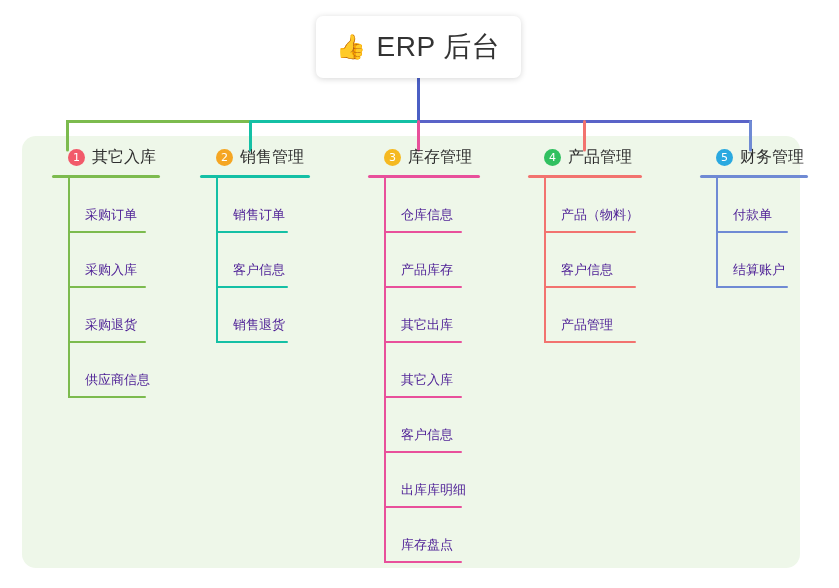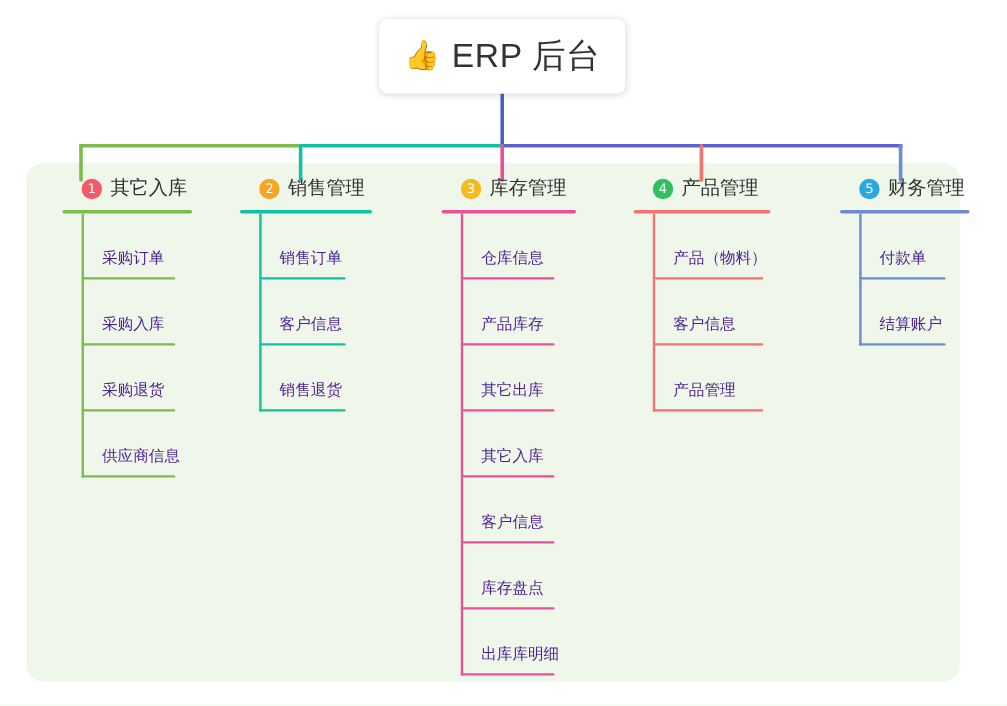--- a/index.html
+++ b/index.html
@@ -161,26 +161,26 @@
             <div class="child-label">其它入库</div>
             <div class="child-rule" style="background: rgb(232, 80, 155); width: 78px;"></div>
           </div>
           <div class="child">
             <div class="child-stem" style="background: rgb(232, 80, 155);"></div>
             <div class="child-label">客户信息</div>
             <div class="child-rule" style="background: rgb(232, 80, 155); width: 78px;"></div>
           </div>
           <div class="child">
             <div class="child-stem" style="background: rgb(232, 80, 155);"></div>
+            <div class="child-label">出库库明细</div>
+            <div class="child-rule" style="background: rgb(232, 80, 155); width: 78px;"></div>
+          </div>
+          <div class="child">
+            <div class="child-stem" style="background: rgb(232, 80, 155);"></div>
             <div class="child-label">库存盘点</div>
-            <div class="child-rule" style="background: rgb(232, 80, 155); width: 78px;"></div>
-          </div>
-          <div class="child">
-            <div class="child-stem" style="background: rgb(232, 80, 155);"></div>
-            <div class="child-label">出库库明细</div>
             <div class="child-rule" style="background: rgb(232, 80, 155); width: 78px;"></div>
           </div>
         </div>
       </div>
       <div class="col" style="left: 528px;">
         <div class="col-head">
           <span class="badge" style="background: rgb(48, 192, 96);">4</span>
           <span class="col-title">产品管理</span>
         </div>
         <div class="col-rule" style="background: rgb(242, 115, 111); width: 114px; margin-left: 0px;"></div>

